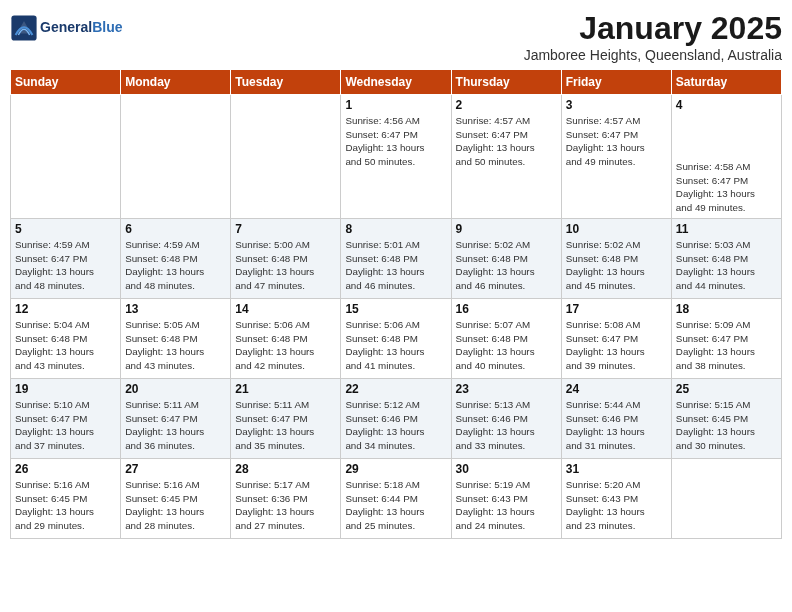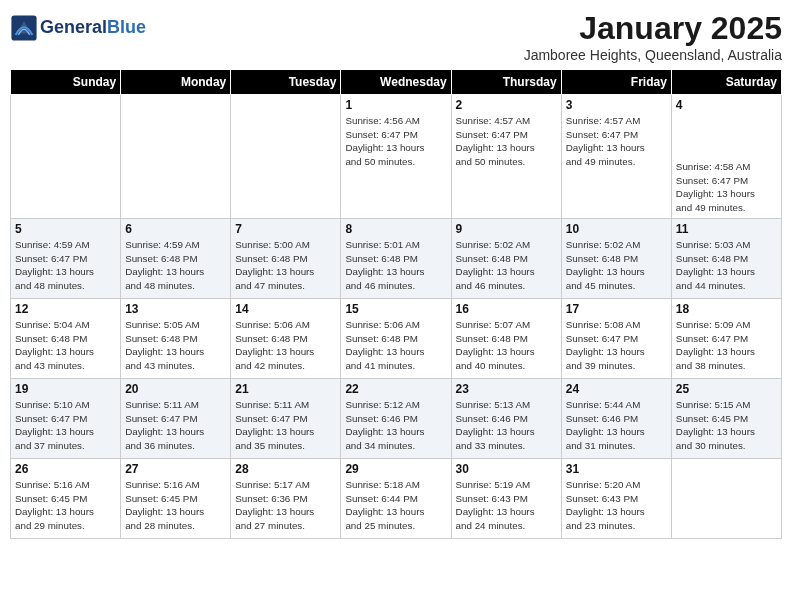--- a/index.html
+++ b/index.html
@@ -15,21 +15,21 @@
       align-items: flex-start;
       justify-content: space-between;
       margin-bottom: 6px;
     }
     .logo {
       display: flex;
       align-items: center;
       margin-top: 4px;
     }
     .logo-text {
-      font-size: 18px;
+      font-size: 14px;
       font-weight: bold;
       color: #1a3a6b;
       line-height: 1.1;
     }
     .logo-blue { color: #2e6db4; }
     .logo-icon {
       width: 28px;
       height: 28px;
       margin-right: 2px;
     }
@@ -42,24 +42,24 @@
     .cal-subtitle {
       font-size: 14px;
       color: #333;
     }
     table {
       width: 100%;
       border-collapse: collapse;
       font-size: 10.5px;
     }
     thead tr th {
-      background: #000000;
+      background: #c2410c;
       color: #fff;
       padding: 5px 4px;
-      text-align: right;
+      text-align: left;
       font-size: 12px;
       border: 1px solid #fff;
     }
     tbody tr td {
       border: 1px solid #ccc;
       vertical-align: top;
       padding: 3px 4px;
       height: 80px;
       background: #fff;
     }

